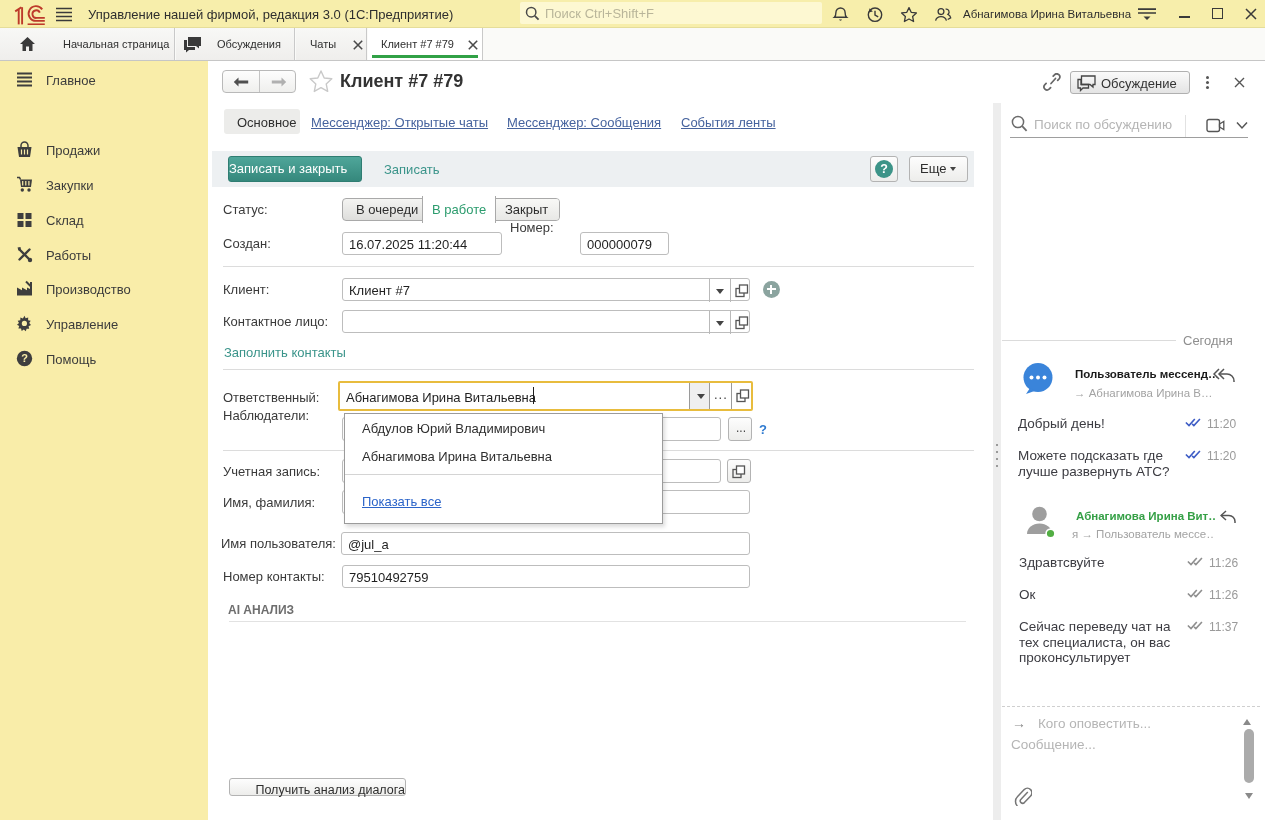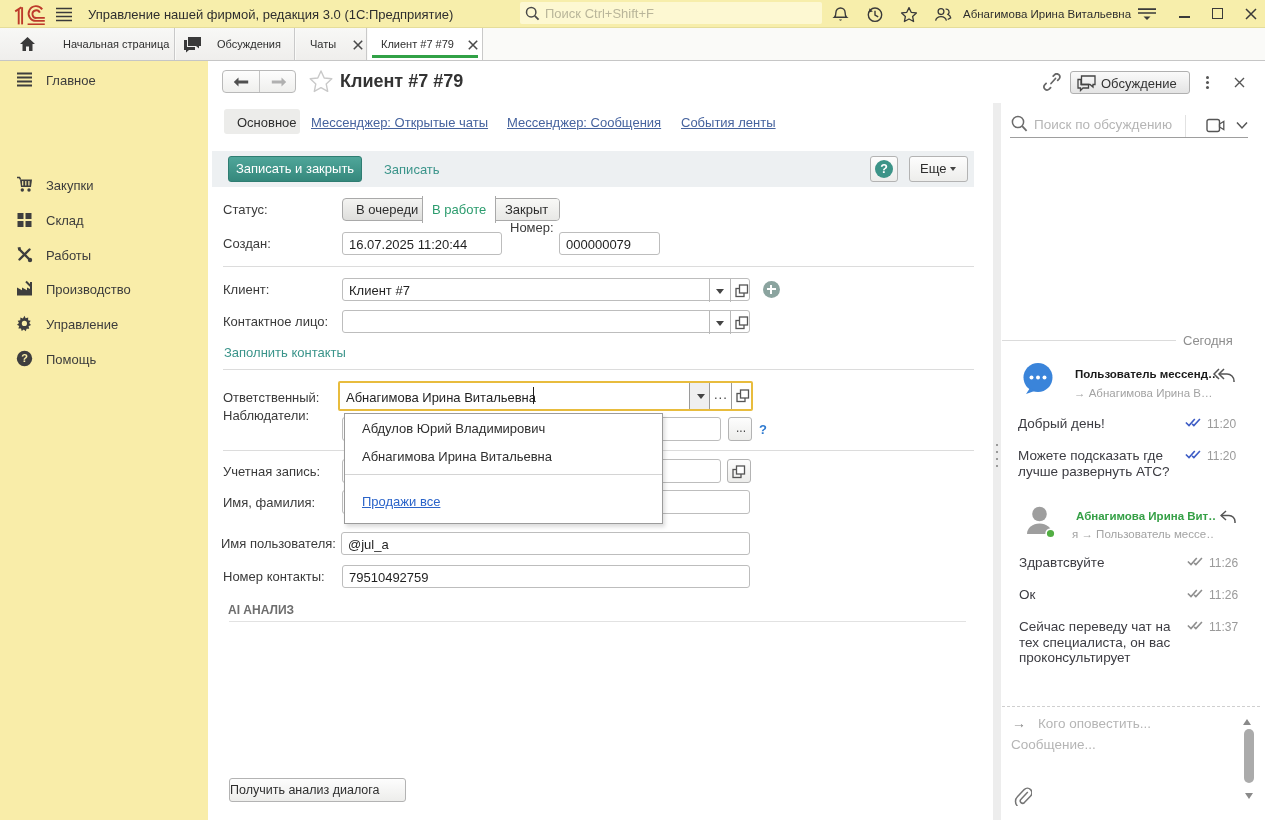--- a/index.html
+++ b/index.html
@@ -132,20 +132,28 @@
   </div>
 </div>
 
 <div id="sidebar">
   <div class="sbitem" style="top:9px">
     <svg class="ic" viewBox="0 0 17 17">
         <path d="M1,2.5 H16 M1,6.5 H16 M1,10.5 H16 M1,14.5 H16" stroke="#3e3e3e" stroke-width="2.2"></path>
       </svg>
     <div class="tx">Главное</div>
   </div>
+  <div class="sbitem" style="top:79px">
+    <svg class="ic" viewBox="0 0 17 17">
+      <path d="M5,6 V4.5 a3.5,3.5 0 0 1 7,0 V6" fill="none" stroke="#3e3e3e" stroke-width="1.5"></path>
+      <path d="M1.5,6 H15.5 L14,16 H3 Z" fill="#3e3e3e"></path>
+      <path d="M5.5,8.5 V13.5 M8.5,8.5 V13.5 M11.5,8.5 V13.5" stroke="#f9eda9" stroke-width="1.2"></path>
+    </svg>
+    <div class="tx">Продажи</div>
+  </div>
   <div class="sbitem" style="top:114px">
     <svg class="ic" viewBox="0 0 17 17">
       <path d="M1,1.5 H3.5 L4.5,3.5" fill="none" stroke="#3e3e3e" stroke-width="1.6"></path>
       <path d="M4,3.5 H16 L15,11 H5 Z" fill="#3e3e3e"></path>
       <path d="M6.7,5 V9.5 M9.8,5 V9.5 M12.9,5 V9.5" stroke="#f9eda9" stroke-width="1.2"></path>
       <circle cx="6.3" cy="14" r="1.7" fill="#3e3e3e"></circle>
       <circle cx="13" cy="14" r="1.7" fill="#3e3e3e"></circle>
     </svg>
     <div class="tx">Закупки</div>
   </div>
@@ -205,21 +213,21 @@
 </svg>
 <div class="abs" style="left:340px;top:71px;font-size:18px;font-weight:bold;color:#333">Клиент #7 #79</div>
 
 <div class="abs" style="left:224px;top:109px;width:76px;height:25px;background:#ececea;border-radius:3px"></div>
 <div class="abs" style="left:237px;top:115px;font-size:13px;color:#2e2e2e">Основное</div>
 <div class="abs navlink" style="left:311px;top:115px">Мессенджер: Открытые чаты</div>
 <div class="abs navlink" style="left:507px;top:115px">Мессенджер: Сообщения</div>
 <div class="abs navlink" style="left:681px;top:115px">События ленты</div>
 
 <div class="abs" style="left:212px;top:151px;width:762px;height:36px;background:#edf0f2"></div>
-<div class="abs" style="left:228px;top:156px;width:134px;height:26px;background:linear-gradient(#4fa69a,#35887c);border:1px solid #2f7d72;border-radius:3px;color:#fff;font-size:13px;text-align:center;line-height:24px">Записать и закрыть</div>
+<div class="abs" style="left:228px;top:156px;width:134px;height:26px;background:linear-gradient(#4fa69a,#35887c);border:1px solid #2f7d72;border-radius:3px;color:#fff;font-size:13px;line-height:24px">Записать и закрыть</div>
 <div class="abs teal" style="left:384px;top:162px;font-size:13px">Записать</div>
 <div class="abs btnface" style="left:870px;top:156px;width:28px;height:26px"></div>
 <div class="abs" style="left:875px;top:160px;width:18px;height:18px;background:#3d9488;border-radius:50%;color:#fff;font-size:12.5px;font-weight:bold;text-align:center;line-height:18px">?</div>
 <div class="abs btnface" style="left:909px;top:156px;width:59px;height:26px"></div>
 <div class="abs" style="left:920px;top:161px;font-size:13px;color:#2e2e2e">Еще</div>
 <div class="abs" style="left:950px;top:167px;width:0;height:0;border-left:3.5px solid transparent;border-right:3.5px solid transparent;border-top:4.5px solid #444"></div>
 
 <div class="abs lbl" style="left:223px;top:202px">Статус:</div>
 <div class="abs" style="left:342px;top:198px;width:218px;height:23px;border:1px solid #a9a9a9;border-radius:4px;background:linear-gradient(#f4f4f2,#dededc)">
   <div class="abs" style="left:152px;top:0;width:64px;height:21px;background:linear-gradient(#f8f8f6,#e8e8e6);border-radius:0 3px 3px 0"></div>
@@ -227,21 +235,21 @@
   <div class="abs" style="left:13px;top:3px;font-size:13px;color:#2e2e2e">В очереди</div>
   <div class="abs" style="left:89px;top:3px;font-size:13px;color:#2c9c6e">В работе</div>
   <div class="abs" style="left:162px;top:3px;font-size:13px;color:#2e2e2e">Закрыт</div>
 </div>
 
 <div class="abs lbl" style="left:223px;top:236px">Создан:</div>
 <div class="abs inp" style="left:342px;top:232px;width:160px;height:23px">
     <div class="val">16.07.2025 11:20:44</div>
   </div>
 <div class="abs lbl" style="left:510px;top:220px">Номер:</div>
-<div class="abs inp" style="left:559px;top:232px;width:101px;height:23px">
+<div class="abs inp" style="left:580px;top:232px;width:89px;height:23px">
     <div class="val">000000079</div>
   </div>
 
 <div class="abs" style="left:223px;top:266px;width:751px;height:1px;background:#dcdcdc"></div>
 
 <div class="abs lbl" style="left:223px;top:282px">Клиент:</div>
 <div class="abs inp" style="left:342px;top:278px;width:408px;height:23px">
   <div class="val">Клиент #7</div>
   <div class="abs" style="left:366px;top:0;width:1px;height:23px;background:#b9b9b9"></div>
   <div class="abs" style="left:387px;top:0;width:1px;height:23px;background:#b9b9b9"></div>
@@ -310,27 +318,27 @@
     <div class="val">@jul_a</div>
   </div>
 
 <div class="abs lbl" style="left:223px;top:569px">Номер контакты:</div>
 <div class="abs inp" style="left:342px;top:565px;width:408px;height:23px">
     <div class="val">79510492759</div>
   </div>
 
 <div class="abs" style="left:228px;top:603px;font-size:12px;font-weight:bold;color:#6e6e6e">AI АНАЛИЗ</div>
 <div class="abs" style="left:229px;top:621px;width:737px;height:1px;background:#e2e2e2"></div>
-<div class="abs btnface" style="left:229px;top:778px;width:177px;height:24px;text-align:left;line-height:22px;font-size:12.5px;color:#2e2e2e">Получить анализ диалога</div>
+<div class="abs btnface" style="left:229px;top:778px;width:177px;height:18px;text-align:right;line-height:22px;font-size:12.5px;color:#2e2e2e">Получить анализ диалога</div>
 
 <div class="abs" style="left:344px;top:413px;width:319px;height:111px;background:#fff;border:1px solid #9b9b9b;box-shadow:2px 3px 4px rgba(0,0,0,0.14)">
   <div class="abs" style="left:17px;top:7px;font-size:13px;color:#2e2e2e">Абдулов Юрий Владимирович</div>
   <div class="abs" style="left:17px;top:35px;font-size:13px;color:#2e2e2e">Абнагимова Ирина Витальевна</div>
   <div class="abs" style="left:0;top:60px;width:317px;height:1px;background:#d4d4d4"></div>
-  <div class="abs" style="left:17px;top:80px;font-size:13px;color:#2b64c9;text-decoration:underline">Продажи все</div>
+  <div class="abs" style="left:17px;top:80px;font-size:13px;color:#2b64c9;text-decoration:underline">Показать все</div>
 </div>
 
 <div id="splitter">
   <div class="abs" style="left:3px;top:341px;width:2px;height:2px;background:#9a9a9a;box-shadow:0 7px 0 #9a9a9a,0 14px 0 #9a9a9a,0 21px 0 #9a9a9a"></div>
 </div>
 
 <div id="rpanel"></div>
 
 <svg class="abs" style="left:1043px;top:73px" width="18" height="18" viewBox="0 0 18 18">
   <g fill="none" stroke="#666" stroke-width="1.7" stroke-linecap="round">

